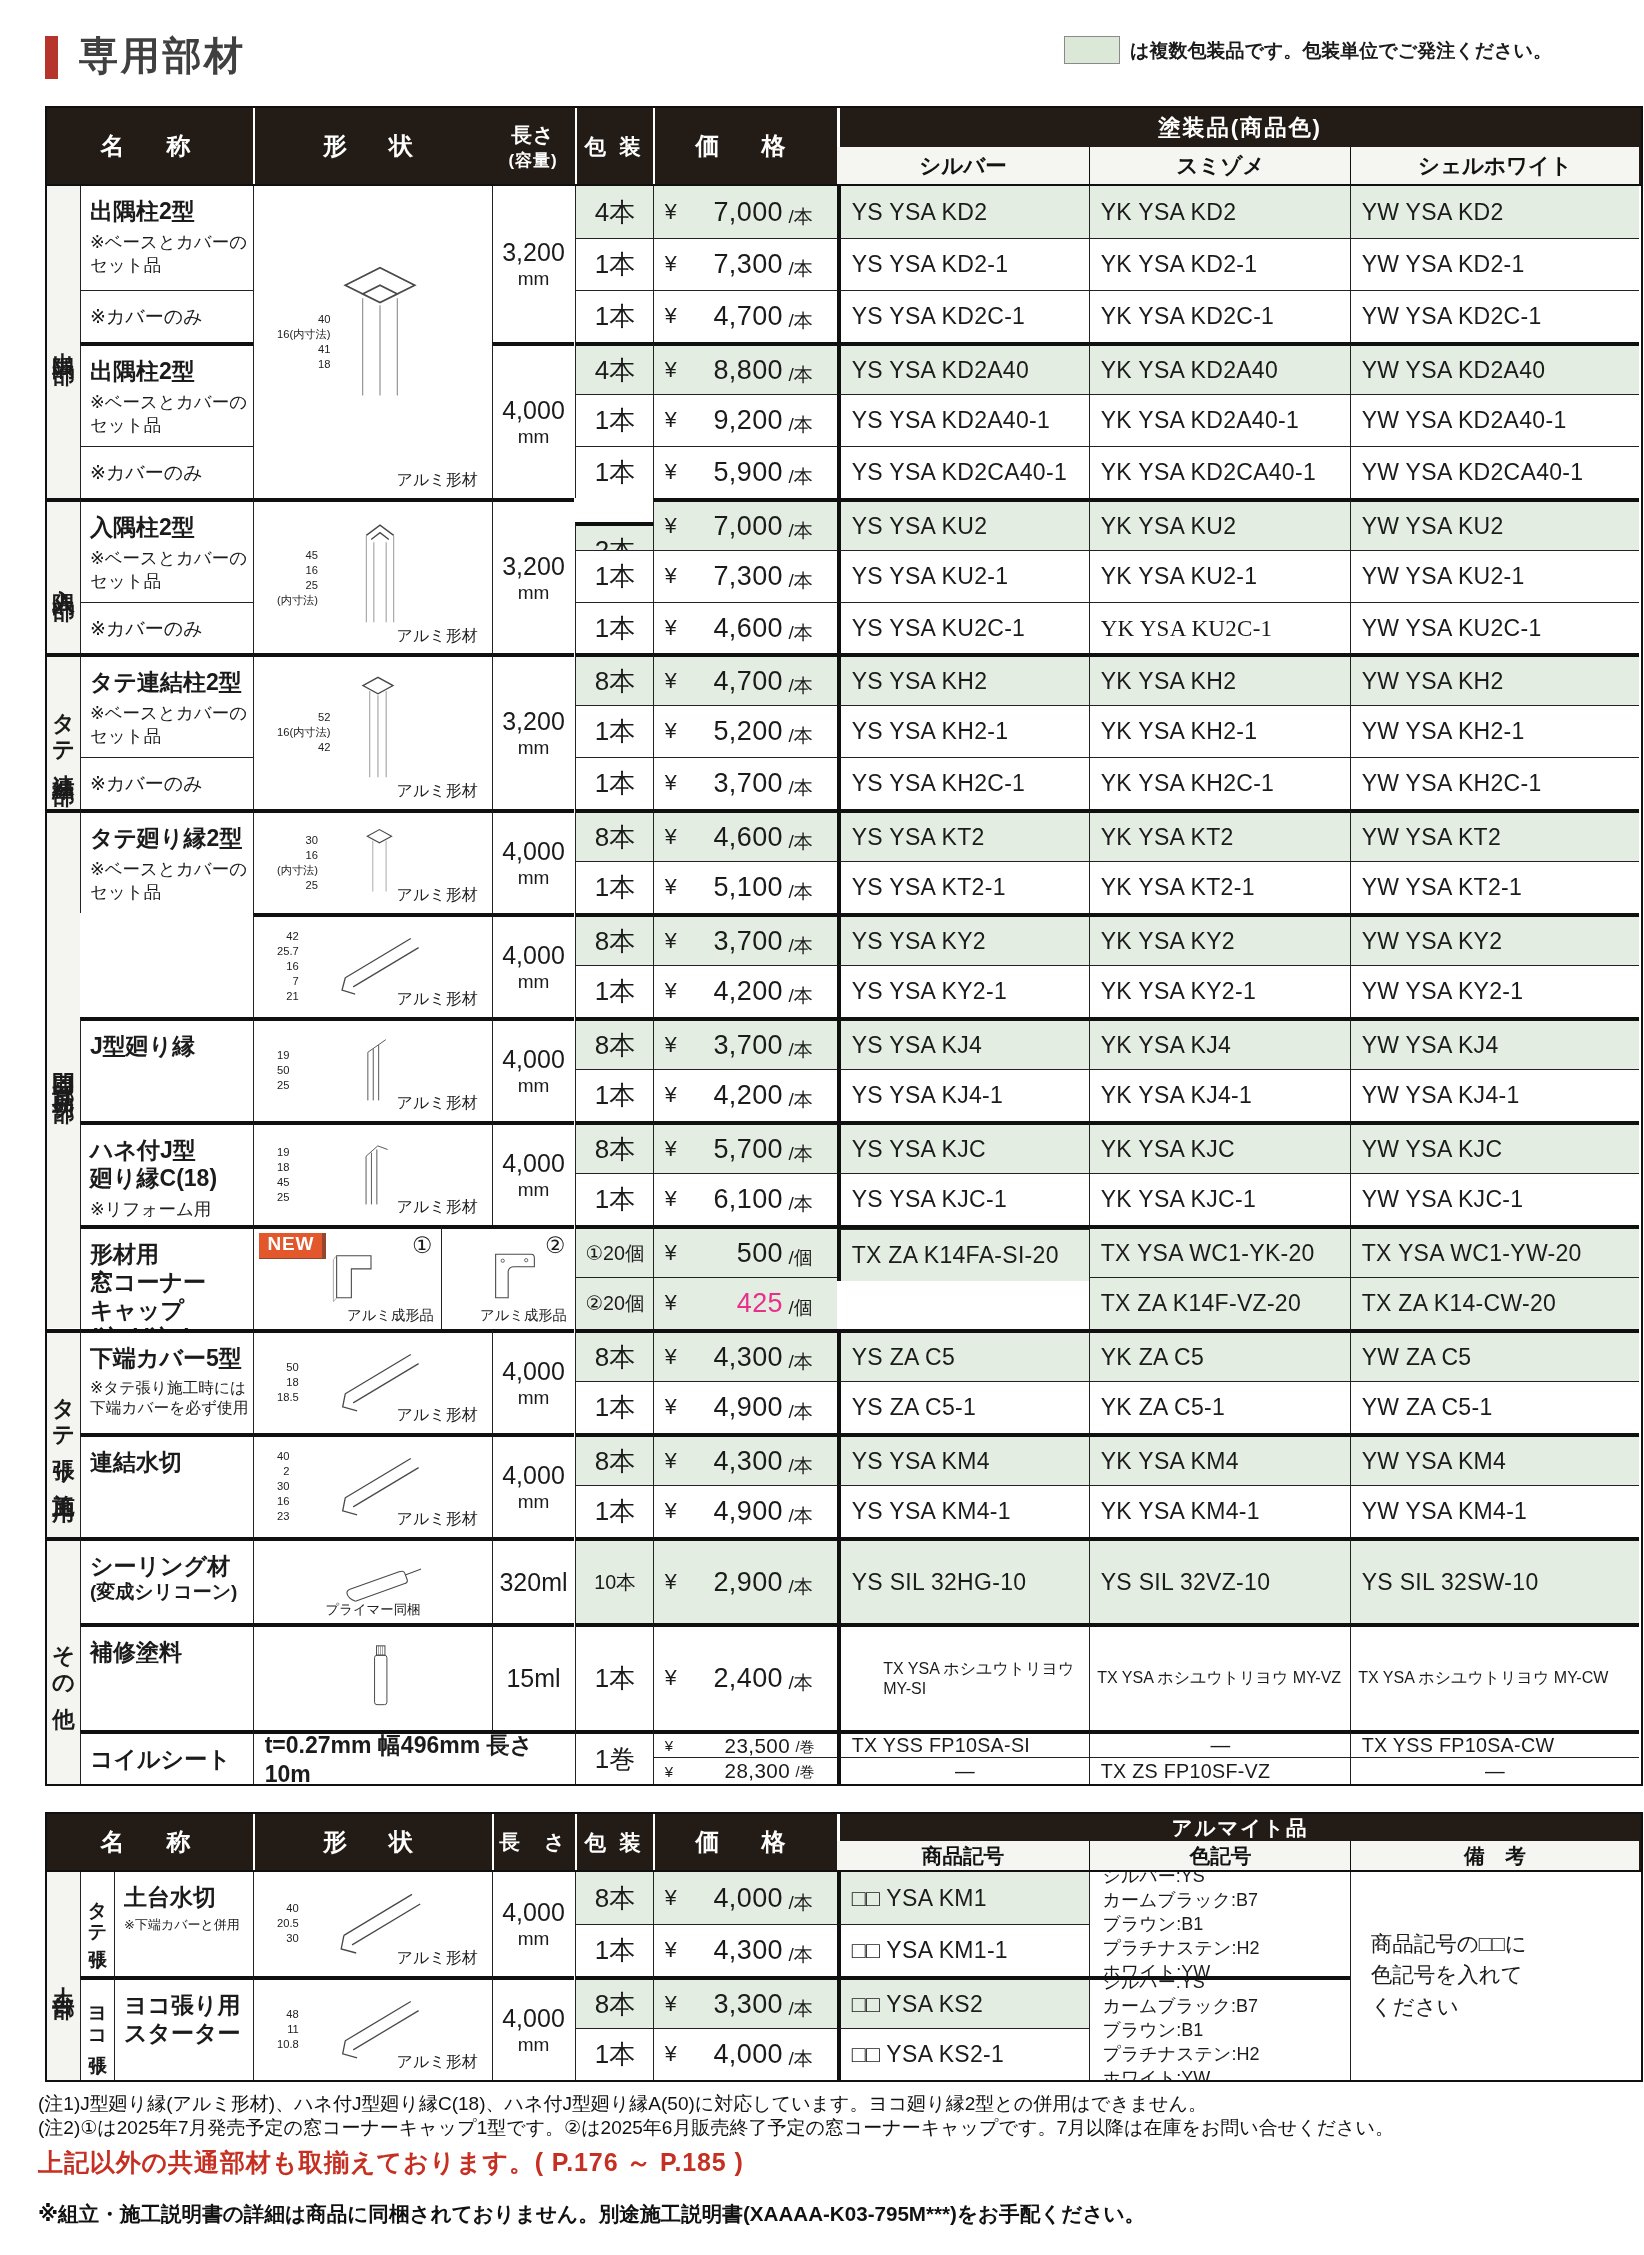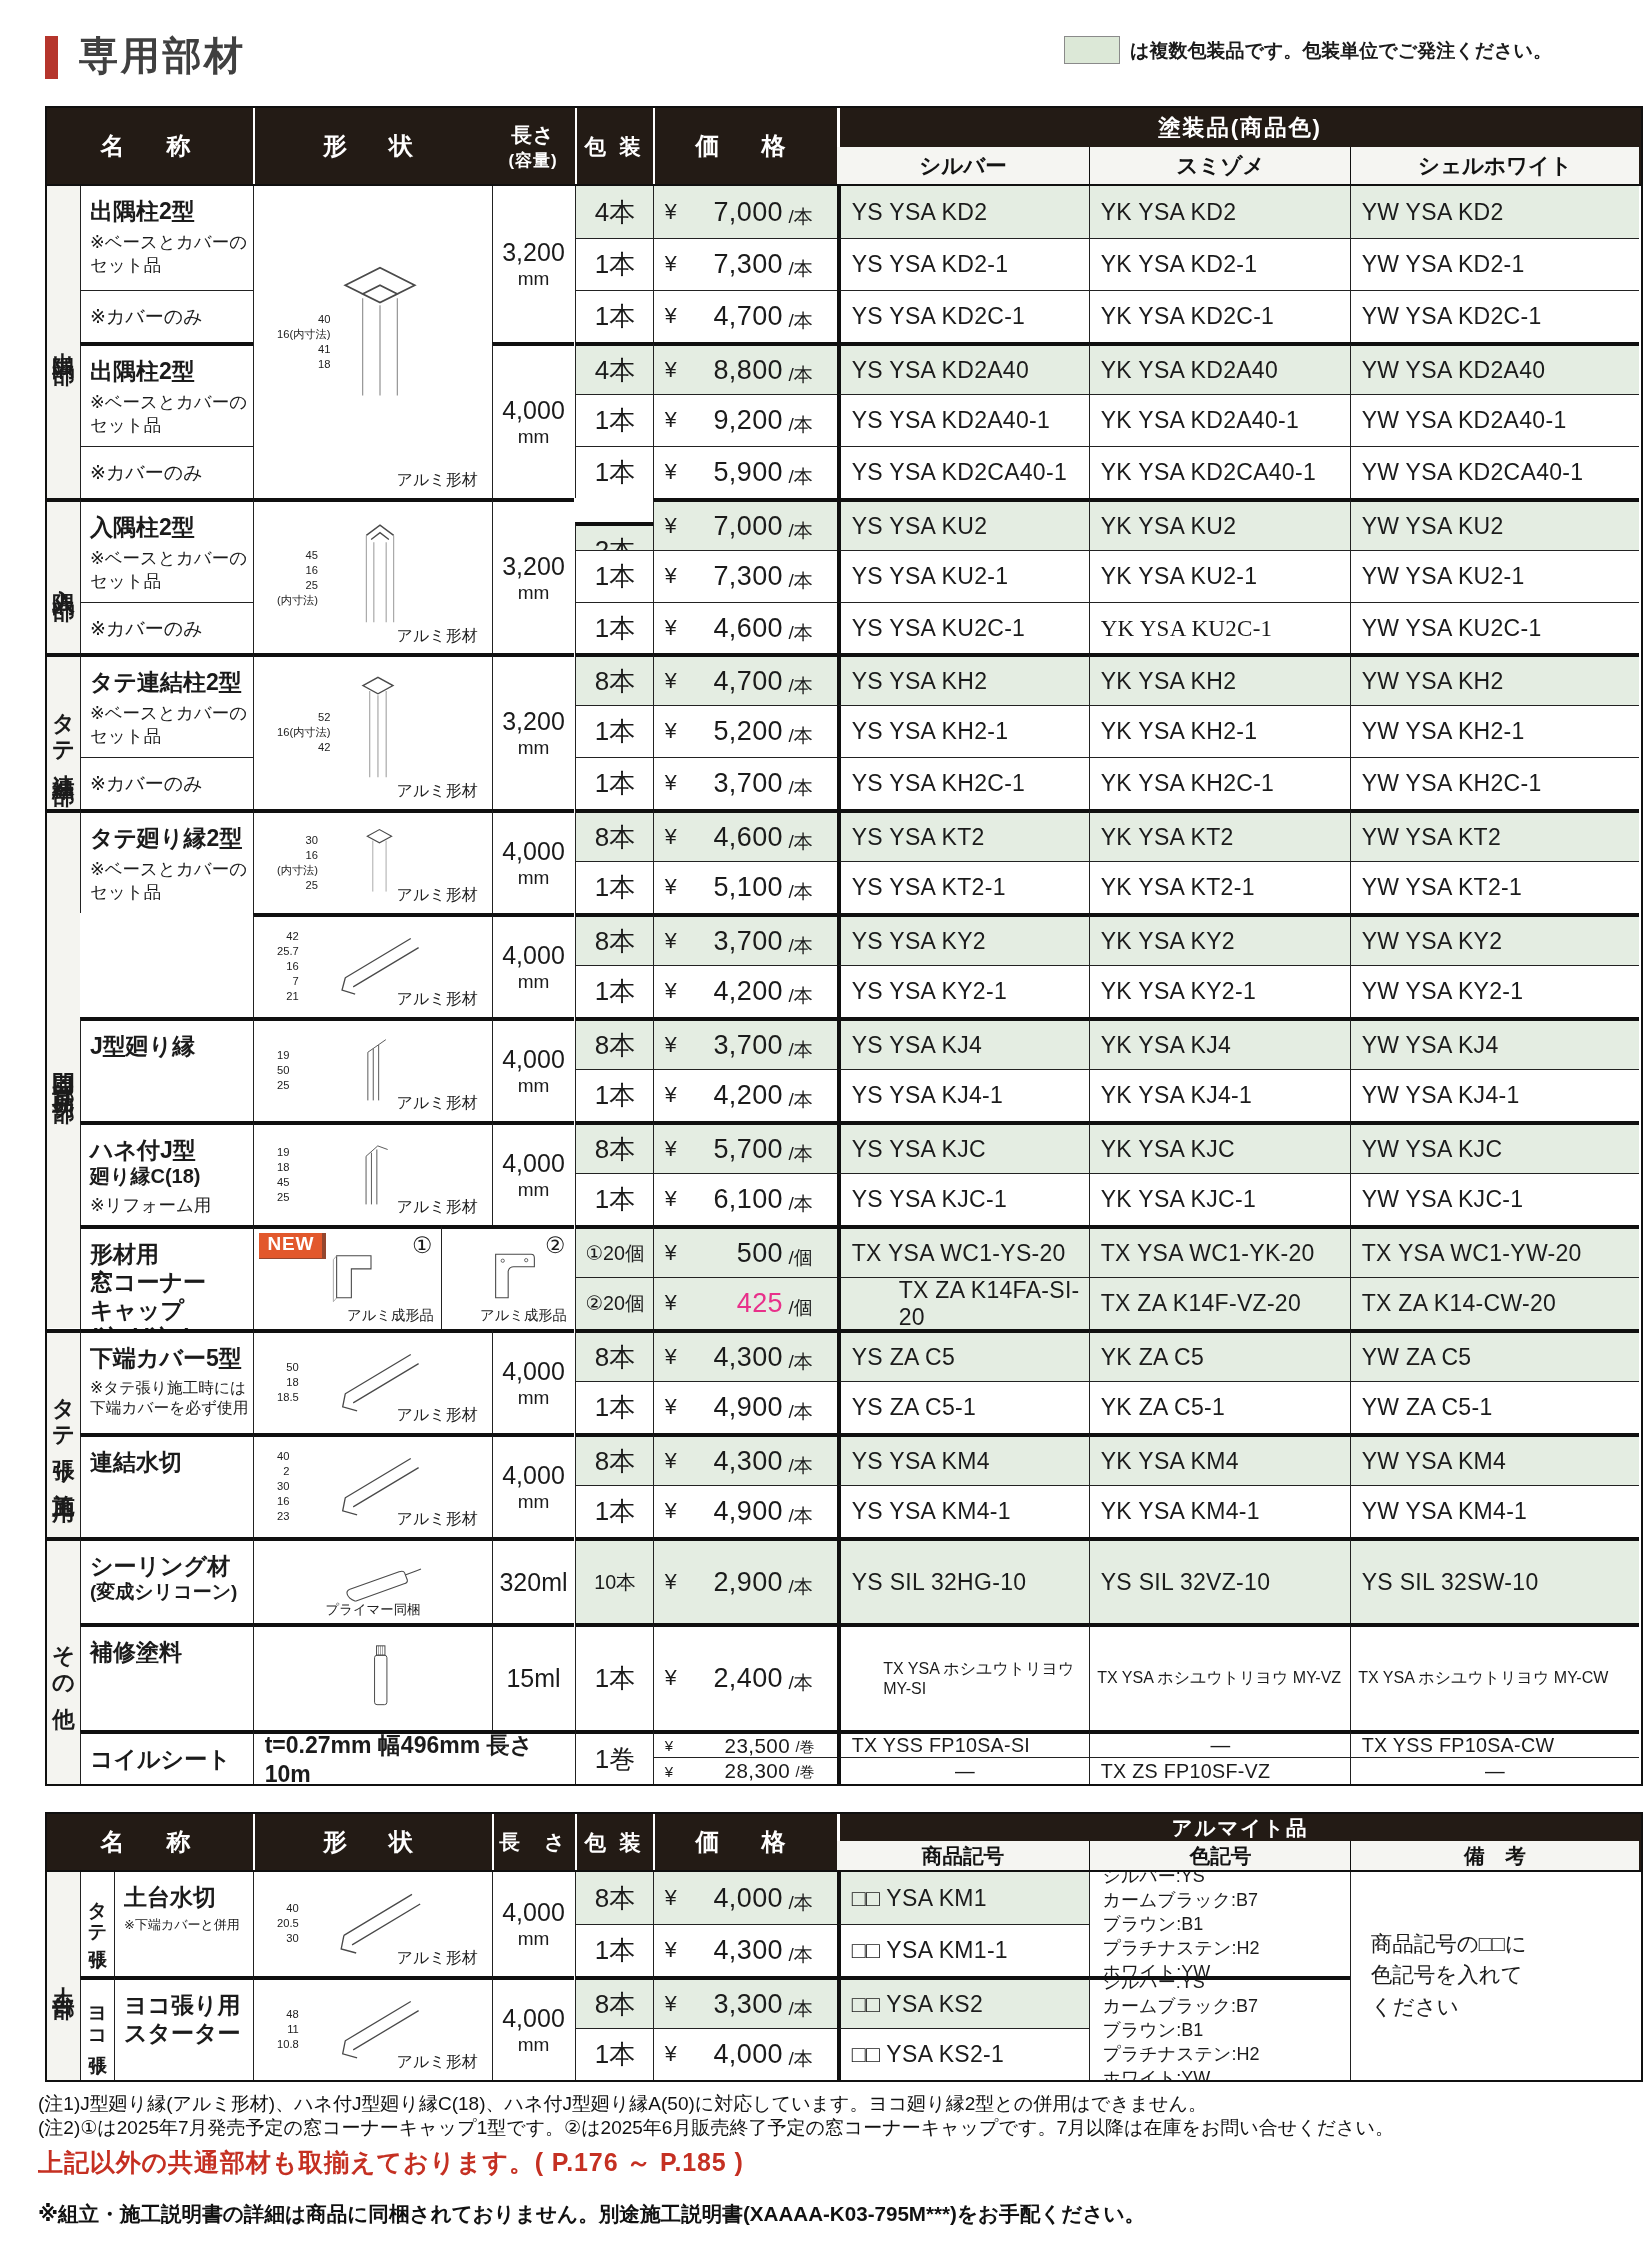--- a/index.html
+++ b/index.html
@@ -574,21 +574,21 @@
         </div>
         <div class="cell bt1 bl1" style="left: 1042px; top: 883px; width: 262px; height: 52px;">
           <div class="code">YK YSA KJ4-1</div>
         </div>
         <div class="cell bt1 bl1" style="left: 1303px; top: 883px; width: 289px; height: 52px;">
           <div class="code">YW YSA KJ4-1</div>
         </div>
         <div class="cell bt2 bl1" style="left: 33px; top: 935px; width: 173px; height: 104px;">
           <div class="nm">
             <div style="font-size:23px">ハネ付J型</div>
-            <div style="font-size:20px">廻り縁C(18)</div>
+            <div style="font-size:23px">廻り縁C(18)</div>
           </div>
           <div class="nt">
             <div style="font-size:17.5px">※リフォーム用</div>
           </div>
         </div>
         <div class="cell bt2 bl1" style="left: 206px; top: 935px; width: 239px; height: 104px;">
           <div class="dims">
             <div>19</div>
             <div>18</div>
             <div>45</div>
@@ -681,21 +681,21 @@
           <div class="code">TX YSA WC1-YW-20</div>
         </div>
         <div class="cell bt1 bl1 fx g" style="left: 528px; top: 1091px; width: 79px; height: 52px;">
           <div class="pks">②20個</div>
         </div>
         <div class="cell bt1 bl1 price g" style="left: 606px; top: 1091px; width: 184px; height: 52px;">
           <span class="y">¥</span>
           <span class="a pink">425</span>
           <span class="u">/個</span>
         </div>
-        <div class="cell bt1 bl2 g" style="left: 790px; top: 1091px; width: 252px; height: 52px; padding-left: 47px;">
+        <div class="cell bt1 bl2 g" style="left: 790px; top: 1043px; width: 252px; height: 52px;">
           <div class="code">TX ZA K14FA-SI-20</div>
         </div>
         <div class="cell bt1 bl1 g" style="left: 1042px; top: 1091px; width: 262px; height: 52px;">
           <div class="code">TX ZA K14F-VZ-20</div>
         </div>
         <div class="cell bt1 bl1 g" style="left: 1303px; top: 1091px; width: 289px; height: 52px;">
           <div class="code">TX ZA K14-CW-20</div>
         </div>
         <div class="cell bt2 catbg fx" style="left: 0px; top: 623px; width: 33px; height: 519px;">
           <div class="cat">開口部・見切部</div>

